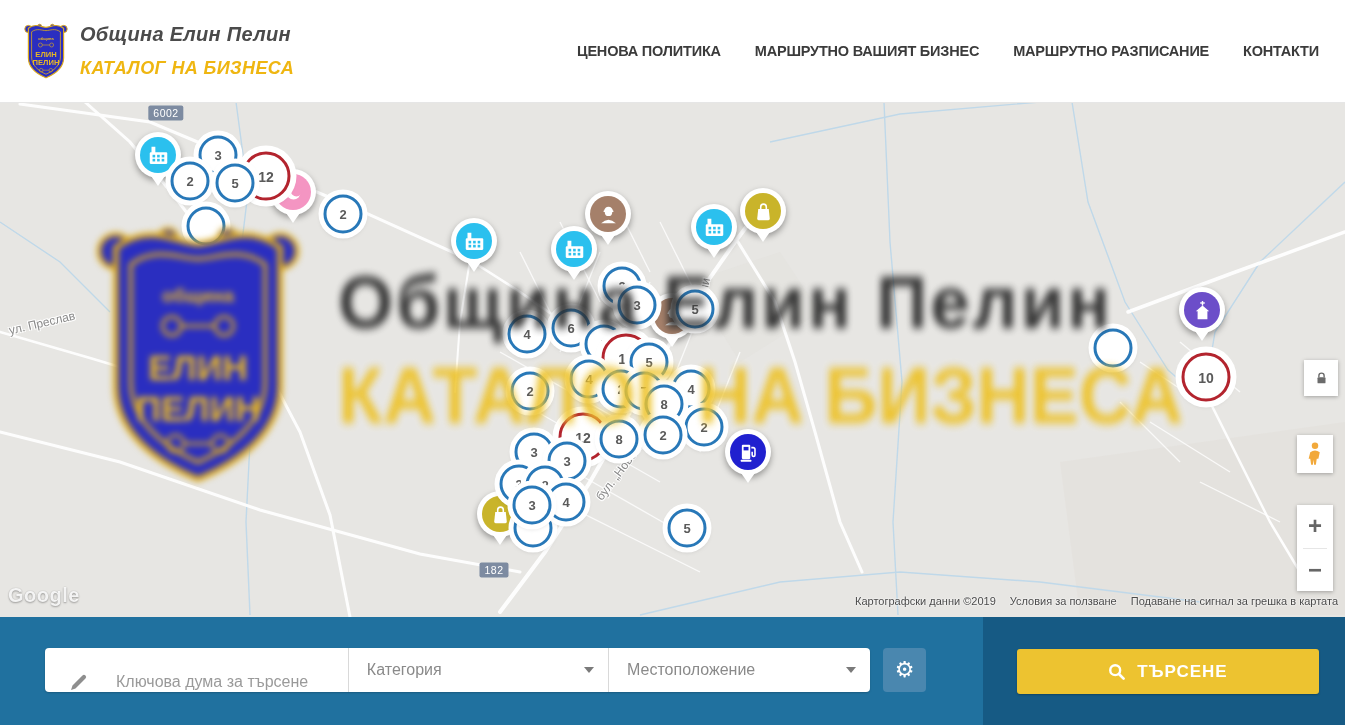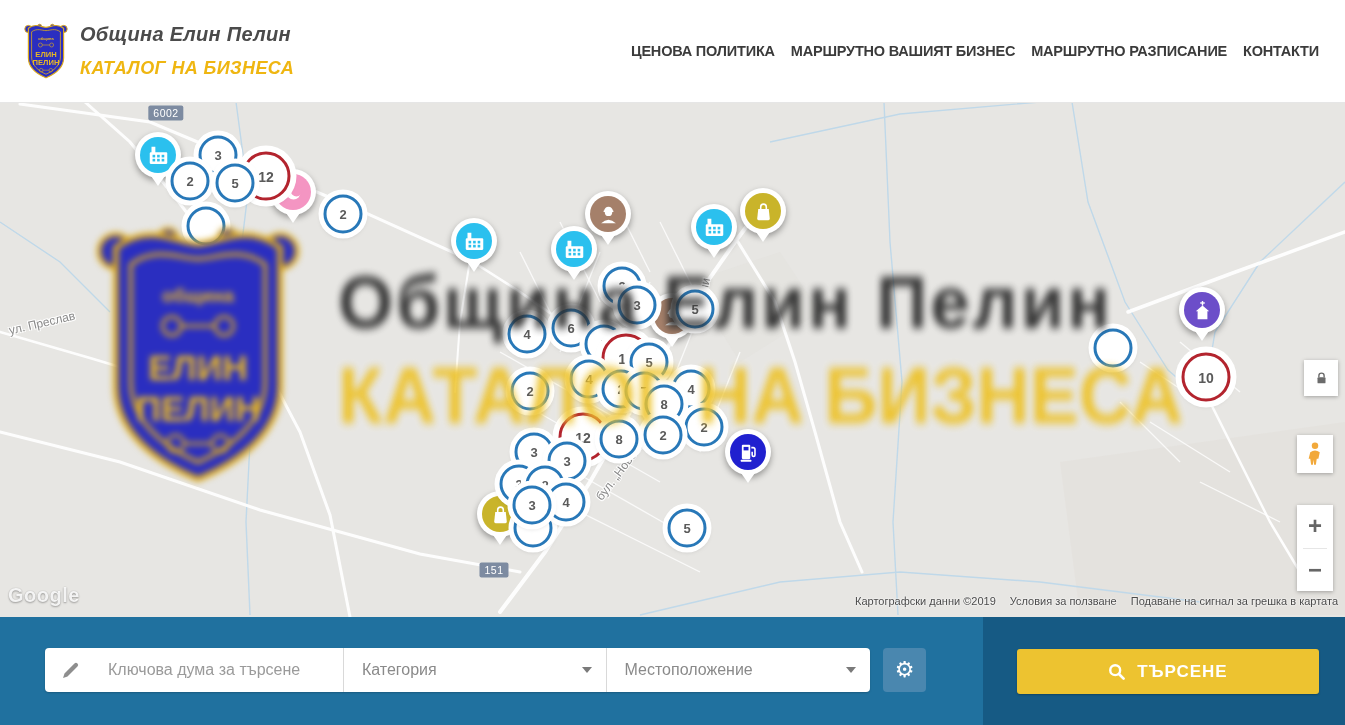--- a/index.html
+++ b/index.html
@@ -7,21 +7,21 @@
        font-family:"Liberation Sans",sans-serif;background:#fff;}
 
   
   .header{position:absolute;left:0;top:0;width:1345px;height:102px;background:#fff;
           border-bottom:1px solid #e6e6e6;display:flex;align-items:center;z-index:30;}
   .logo{display:flex;align-items:center;margin-left:22px;cursor:pointer;}
   .logo svg{width:48px;height:66px;}
   .logo-text{margin-left:10px;font-style:italic;}
   .logo-title{font-size:20px;font-weight:bold;color:#4b4b4b;letter-spacing:.3px;}
   .logo-sub{font-size:18px;font-weight:bold;color:#efb611;letter-spacing:.4px;margin-top:12px;}
-  .nav{margin-left:auto;margin-right:26px;display:flex;gap:16px;}
+  .nav{margin-left:auto;margin-right:26px;display:flex;gap:34px;}
   .nav-item{font-size:14.5px;font-weight:bold;color:#3b3b3b;letter-spacing:-0.2px;
             cursor:pointer;white-space:nowrap;}
 
   
   .map{position:absolute;left:0;top:102px;width:1345px;height:515px;background:#e7e6e3;overflow:hidden;}
   .map svg.roads{position:absolute;left:0;top:0;z-index:1;}
 
   .shield{position:absolute;transform:translate(-50%,-50%);background:#7d8ba1;color:#fff;
           font-size:10.5px;font-weight:normal;padding:1px 5px 2px;border-radius:2px;z-index:2;
           letter-spacing:.5px;}
@@ -81,21 +81,21 @@
   .zbtn{flex:1;display:flex;align-items:center;justify-content:center;font-size:24px;
        color:#666;cursor:pointer;font-weight:bold;}
   .zdiv{height:1px;background:#e6e6e6;margin:0 6px;}
 
   
   .bottombar{position:absolute;left:0;top:617px;width:1345px;height:108px;background:#20719f;z-index:20;}
   .bb-right{position:absolute;left:983px;top:0;width:362px;height:108px;background:#165a84;}
   .search-group{position:absolute;left:45px;top:31px;width:825px;height:44px;background:#fff;
        border-radius:4px;display:flex;box-shadow:0 1px 2px rgba(0,0,0,.2);}
   .sg{display:flex;align-items:center;position:relative;}
-  .sg-key{width:313px;border-right:1px solid #d9d9d9;padding-left:16px;}
+  .sg-key{width:313px;border-right:1px solid #d9d9d9;padding-left:24px;align-items:flex-end;}
   .sg-key svg{width:19px;height:19px;flex:0 0 auto;}
   .sg-key input{border:none;outline:none;flex:1;margin-left:26px;font-size:16px;
        font-family:"Liberation Sans",sans-serif;color:#555;background:transparent;}
   .sg-key input::placeholder{color:#9a9a9a;}
   .sg-sel{width:255px;border-right:1px solid #d9d9d9;padding:0 14px 0 18px;cursor:pointer;
        justify-content:space-between;}
   .sg-sel:last-child{border-right:none;width:257px;}
   .sg-sel .val{font-size:16px;color:#8a8a8a;}
   .caret{width:0;height:0;border-left:5px solid transparent;border-right:5px solid transparent;
        border-top:6px solid #7a7a7a;}
@@ -394,21 +394,21 @@
       <circle cx="8" cy="3.4" r="2.6" fill="#f2a93b"></circle>
       <path d="M4.2 8.6 q3.8 -3 7.6 0 l-1.1 5.2 h-1.3 l-0.7 4.8 h-1.4 l-0.5 -4 l-0.5 4 h-1.4 l-0.7 -4.8 h-1.3 Z" fill="#f2a93b"></path>
     </svg>
   </div>
   <div class="zoomctl">
     <div class="zbtn">+</div>
     <div class="zdiv"></div>
     <div class="zbtn">−</div>
   </div>
 <div class="shield" style="left: 166px; top: 11px;">6002</div>
-    <div class="shield" style="left: 494px; top: 468px;">151</div>
+    <div class="shield" style="left: 494px; top: 468px;">182</div>
     <div class="street" style="left: 42px; top: 221px; transform: translate(-50%, -50%) rotate(-13deg);">ул. Преслав</div>
     <div class="street" style="left: 622px; top: 366px; transform: translate(-50%, -50%) rotate(-53deg);">бул. „Новосел</div>
     <div class="street" style="left: 704px; top: 186px; transform: translate(-50%, -50%) rotate(-78deg);">ции</div>
   </div>
 
 <div class="bottombar">
   <div class="bb-right"></div>
 
   <div class="search-group">
     <div class="sg sg-key">

